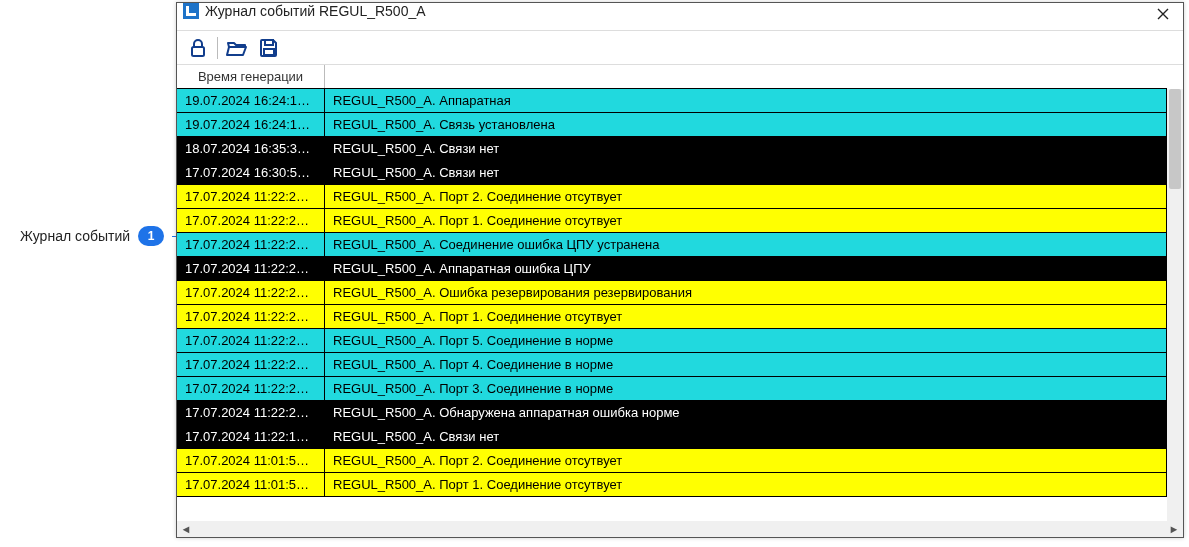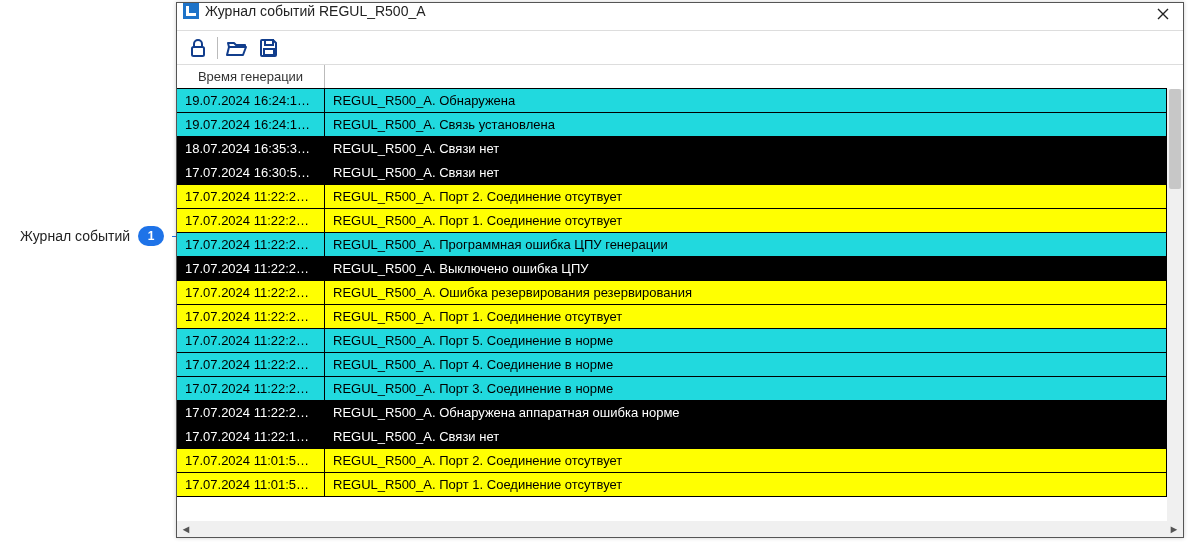--- a/index.html
+++ b/index.html
@@ -239,21 +239,21 @@
       <div class="grid-header grid-header-flex">
         <div class="cell">Время генерации</div>
       </div>
       <div class="right-scroll-spacer"></div>
     </div>
 
     <div class="grid-body">
       <div class="grid-rows" id="rows">
           <div class="grid-row theme-cyan">
             <div class="cell">19.07.2024 16:24:17.456</div>
-            <div class="cell">REGUL_R500_A. Обнаружена</div>
+            <div class="cell">REGUL_R500_A. Аппаратная</div>
           </div>
           <div class="grid-row theme-cyan">
             <div class="cell">19.07.2024 16:24:17.456</div>
             <div class="cell">REGUL_R500_A. Связь установлена</div>
           </div>
           <div class="grid-row theme-black">
             <div class="cell">18.07.2024 16:35:39.962</div>
             <div class="cell">REGUL_R500_A. Связи нет</div>
           </div>
           <div class="grid-row theme-black">
@@ -263,25 +263,25 @@
           <div class="grid-row theme-yellow">
             <div class="cell">17.07.2024 11:22:27.841</div>
             <div class="cell">REGUL_R500_A. Порт 2. Соединение отсутвует</div>
           </div>
           <div class="grid-row theme-yellow">
             <div class="cell">17.07.2024 11:22:27.841</div>
             <div class="cell">REGUL_R500_A. Порт 1. Соединение отсутвует</div>
           </div>
           <div class="grid-row theme-cyan">
             <div class="cell">17.07.2024 11:22:27.841</div>
-            <div class="cell">REGUL_R500_A. Программная ошибка ЦПУ генерации</div>
-          </div>
-          <div class="grid-row theme-black">
-            <div class="cell">17.07.2024 11:22:27.841</div>
-            <div class="cell">REGUL_R500_A. Выключено ошибка ЦПУ</div>
+            <div class="cell">REGUL_R500_A. Соединение ошибка ЦПУ устранена</div>
+          </div>
+          <div class="grid-row theme-black">
+            <div class="cell">17.07.2024 11:22:27.841</div>
+            <div class="cell">REGUL_R500_A. Аппаратная ошибка ЦПУ</div>
           </div>
           <div class="grid-row theme-yellow">
             <div class="cell">17.07.2024 11:22:27.841</div>
             <div class="cell">REGUL_R500_A. Ошибка резервирования резервирования</div>
           </div>
           <div class="grid-row theme-yellow">
             <div class="cell">17.07.2024 11:22:27.841</div>
             <div class="cell">REGUL_R500_A. Порт 1. Соединение отсутвует</div>
           </div>
           <div class="grid-row theme-cyan">

